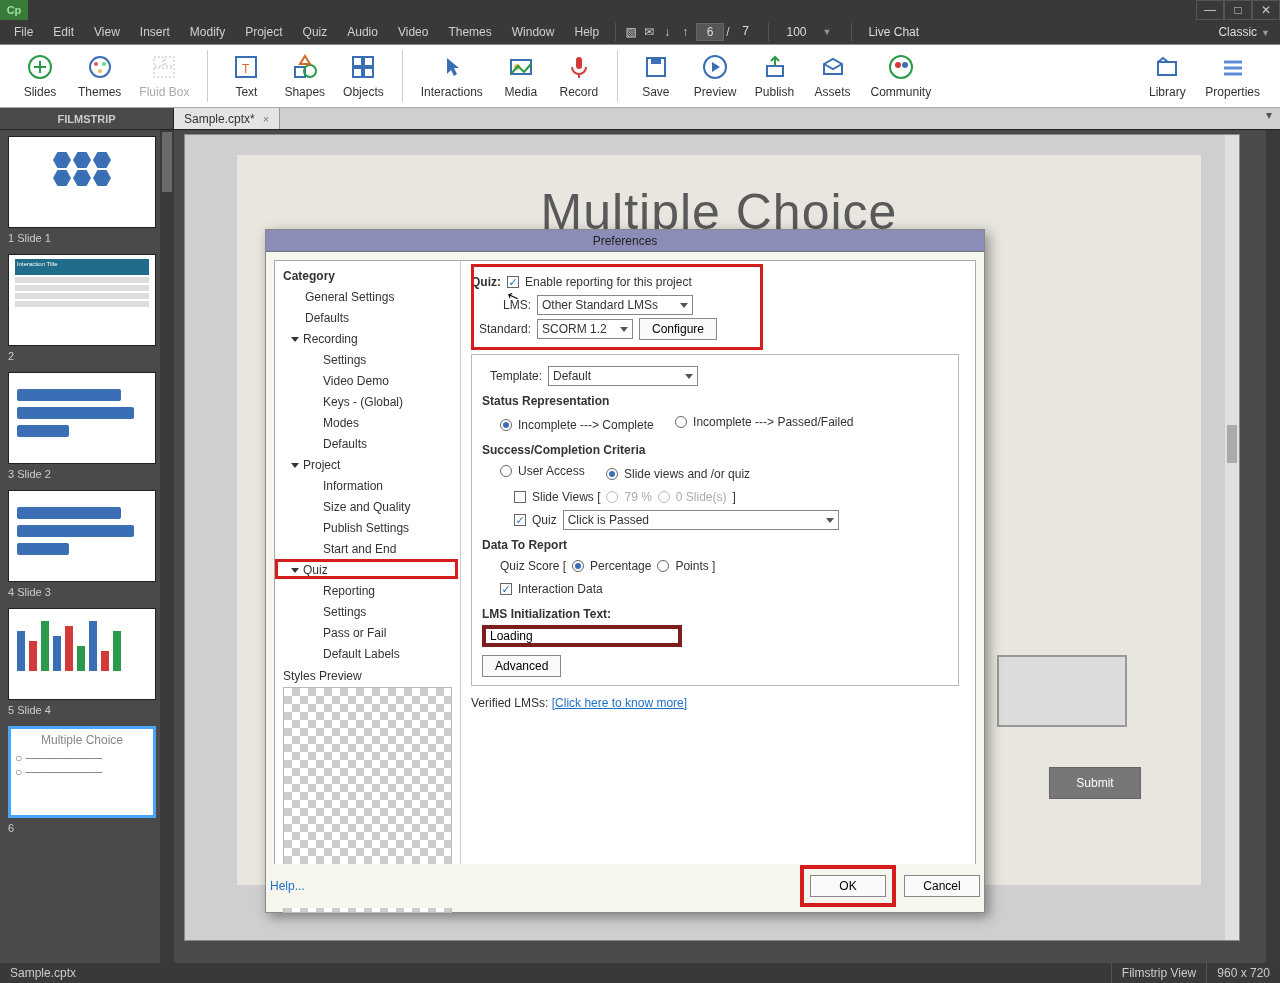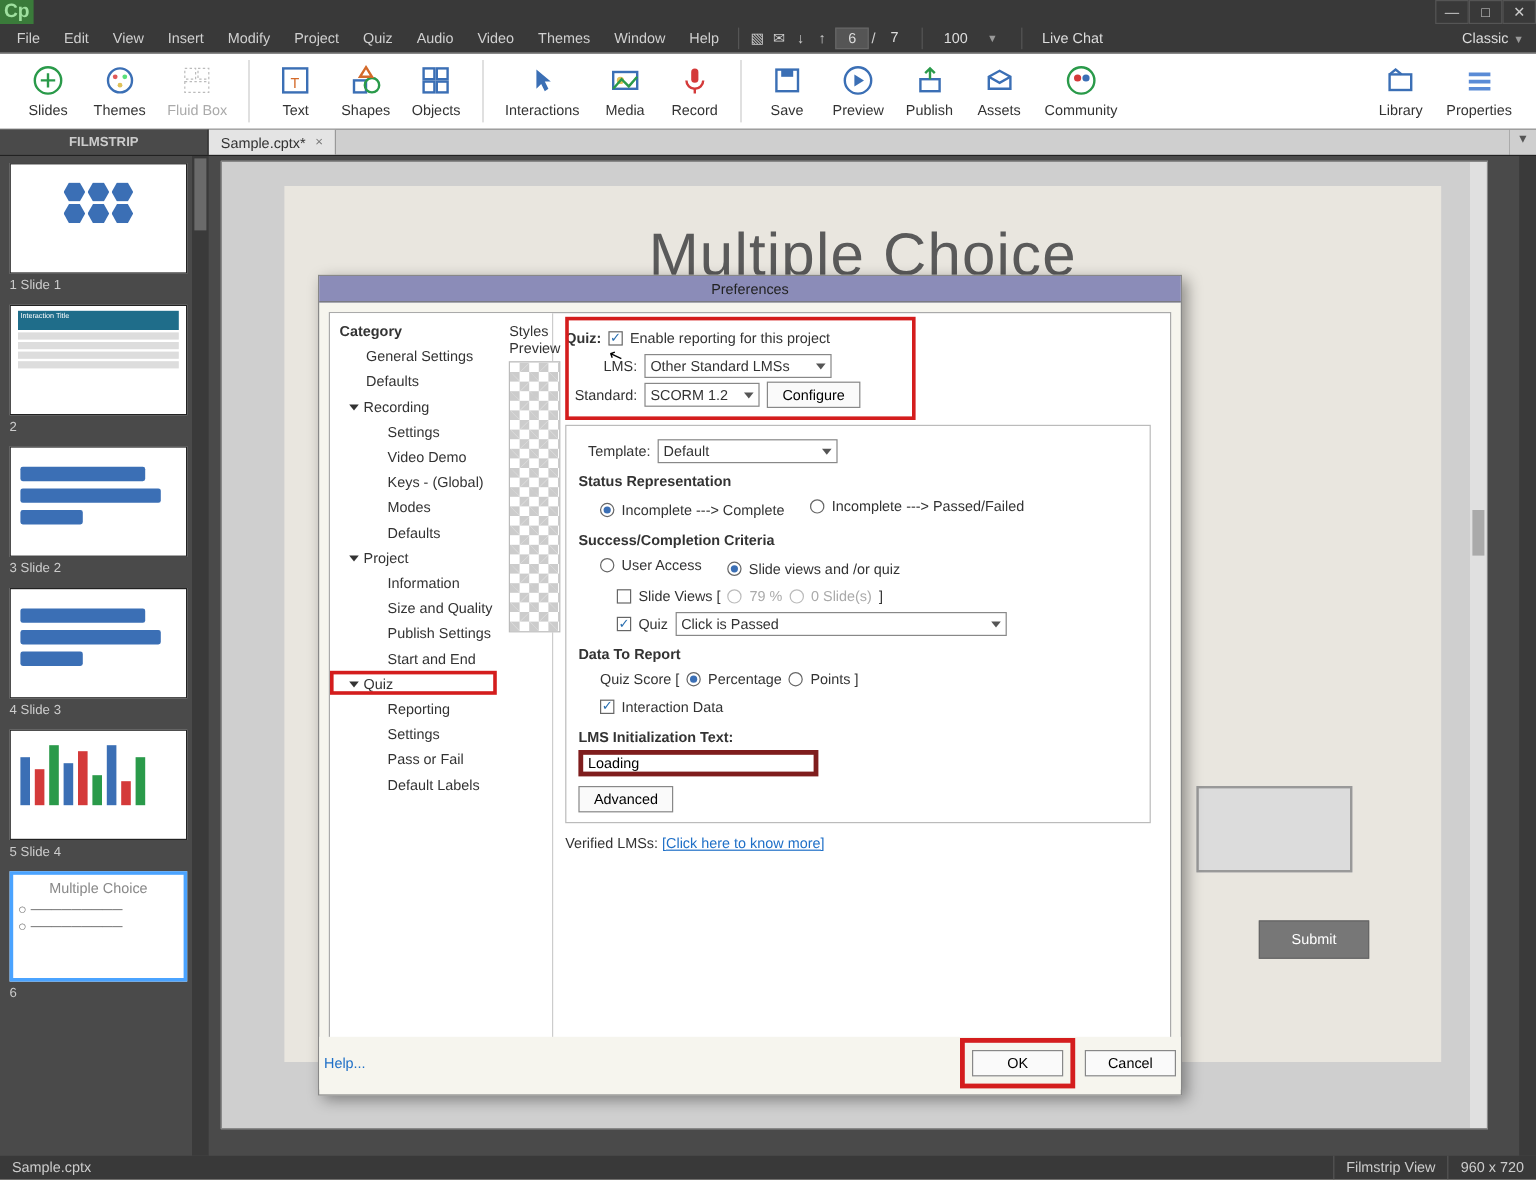--- a/index.html
+++ b/index.html
@@ -1,20 +1,20 @@
 <!DOCTYPE html>
 <html><head>
 <meta charset="utf-8">
 <style>
   * { box-sizing: border-box; margin: 0; padding: 0; font-family: "Segoe UI", Tahoma, sans-serif; font-size: 12px; }
   body { background: #4a4a4a; width: 1280px; height: 983px; overflow: hidden; user-select: none; }
 
   
   .titlebar { height: 20px; background: #393939; display: flex; align-items: stretch; color: #d0d0d0; }
-  .cp-logo { width: 28px; background:#3a7b3a; color:#9fe09f; font-weight:bold; display:flex; align-items:center; justify-content:center; font-size:16px;}
+  .cp-logo { width: 28px; background:#3a7b3a; color:#9fe09f; font-weight:bold; display:flex; align-items:center; justify-content:center; font-size:11px;}
   .win-controls { margin-left: auto; display: flex; }
   .win-btn { width: 28px; display:flex; align-items:center; justify-content:center; border:1px solid #555; background:#393939; color:#ccc; font-size:12px; }
 
   
   .menubar { height: 24px; background: #393939; display: flex; align-items: center; color: #d0d0d0; padding-left: 4px; gap: 0; }
   .menu-item { padding: 3px 10px; }
   .menu-divider { width:1px; height:18px; background:#555; margin:0 6px;}
   .menu-icon { width:18px; height:18px; display:flex; align-items:center; justify-content:center; color:#ccc;}
   .page-box { width:28px; height:18px; background:#555; border:1px solid #666; text-align:center; color:#ddd; margin:0 2px; line-height:16px;}
   .zoom-box { width:44px; text-align:center; color:#ddd;}
@@ -443,21 +443,21 @@
     <div class="canvas-frame">
       <div class="slide-surface">
         <div class="slide-title">Multiple Choice</div>
         <div class="answer-box"></div>
         <div class="submit-btn">Submit</div>
       </div>
 
       <div class="dialog">
         <div class="dialog-title">Preferences</div>
         <div class="dialog-body">
-          <div class="cat-col" style="display:flex;flex-direction:row">
+          <div class="cat-col" style="display:flex;flex-direction:column">
             <div>
               <div class="cat-head">Category</div>
               <div class="tree-item">General Settings</div>
               <div class="tree-item">Defaults</div>
               <div class="tree-group"><span class="tree-caret"></span><span>Recording</span></div>
               <div class="tree-item l2">Settings</div>
               <div class="tree-item l2">Video Demo</div>
               <div class="tree-item l2">Keys - (Global)</div>
               <div class="tree-item l2">Modes</div>
               <div class="tree-item l2">Defaults</div>

